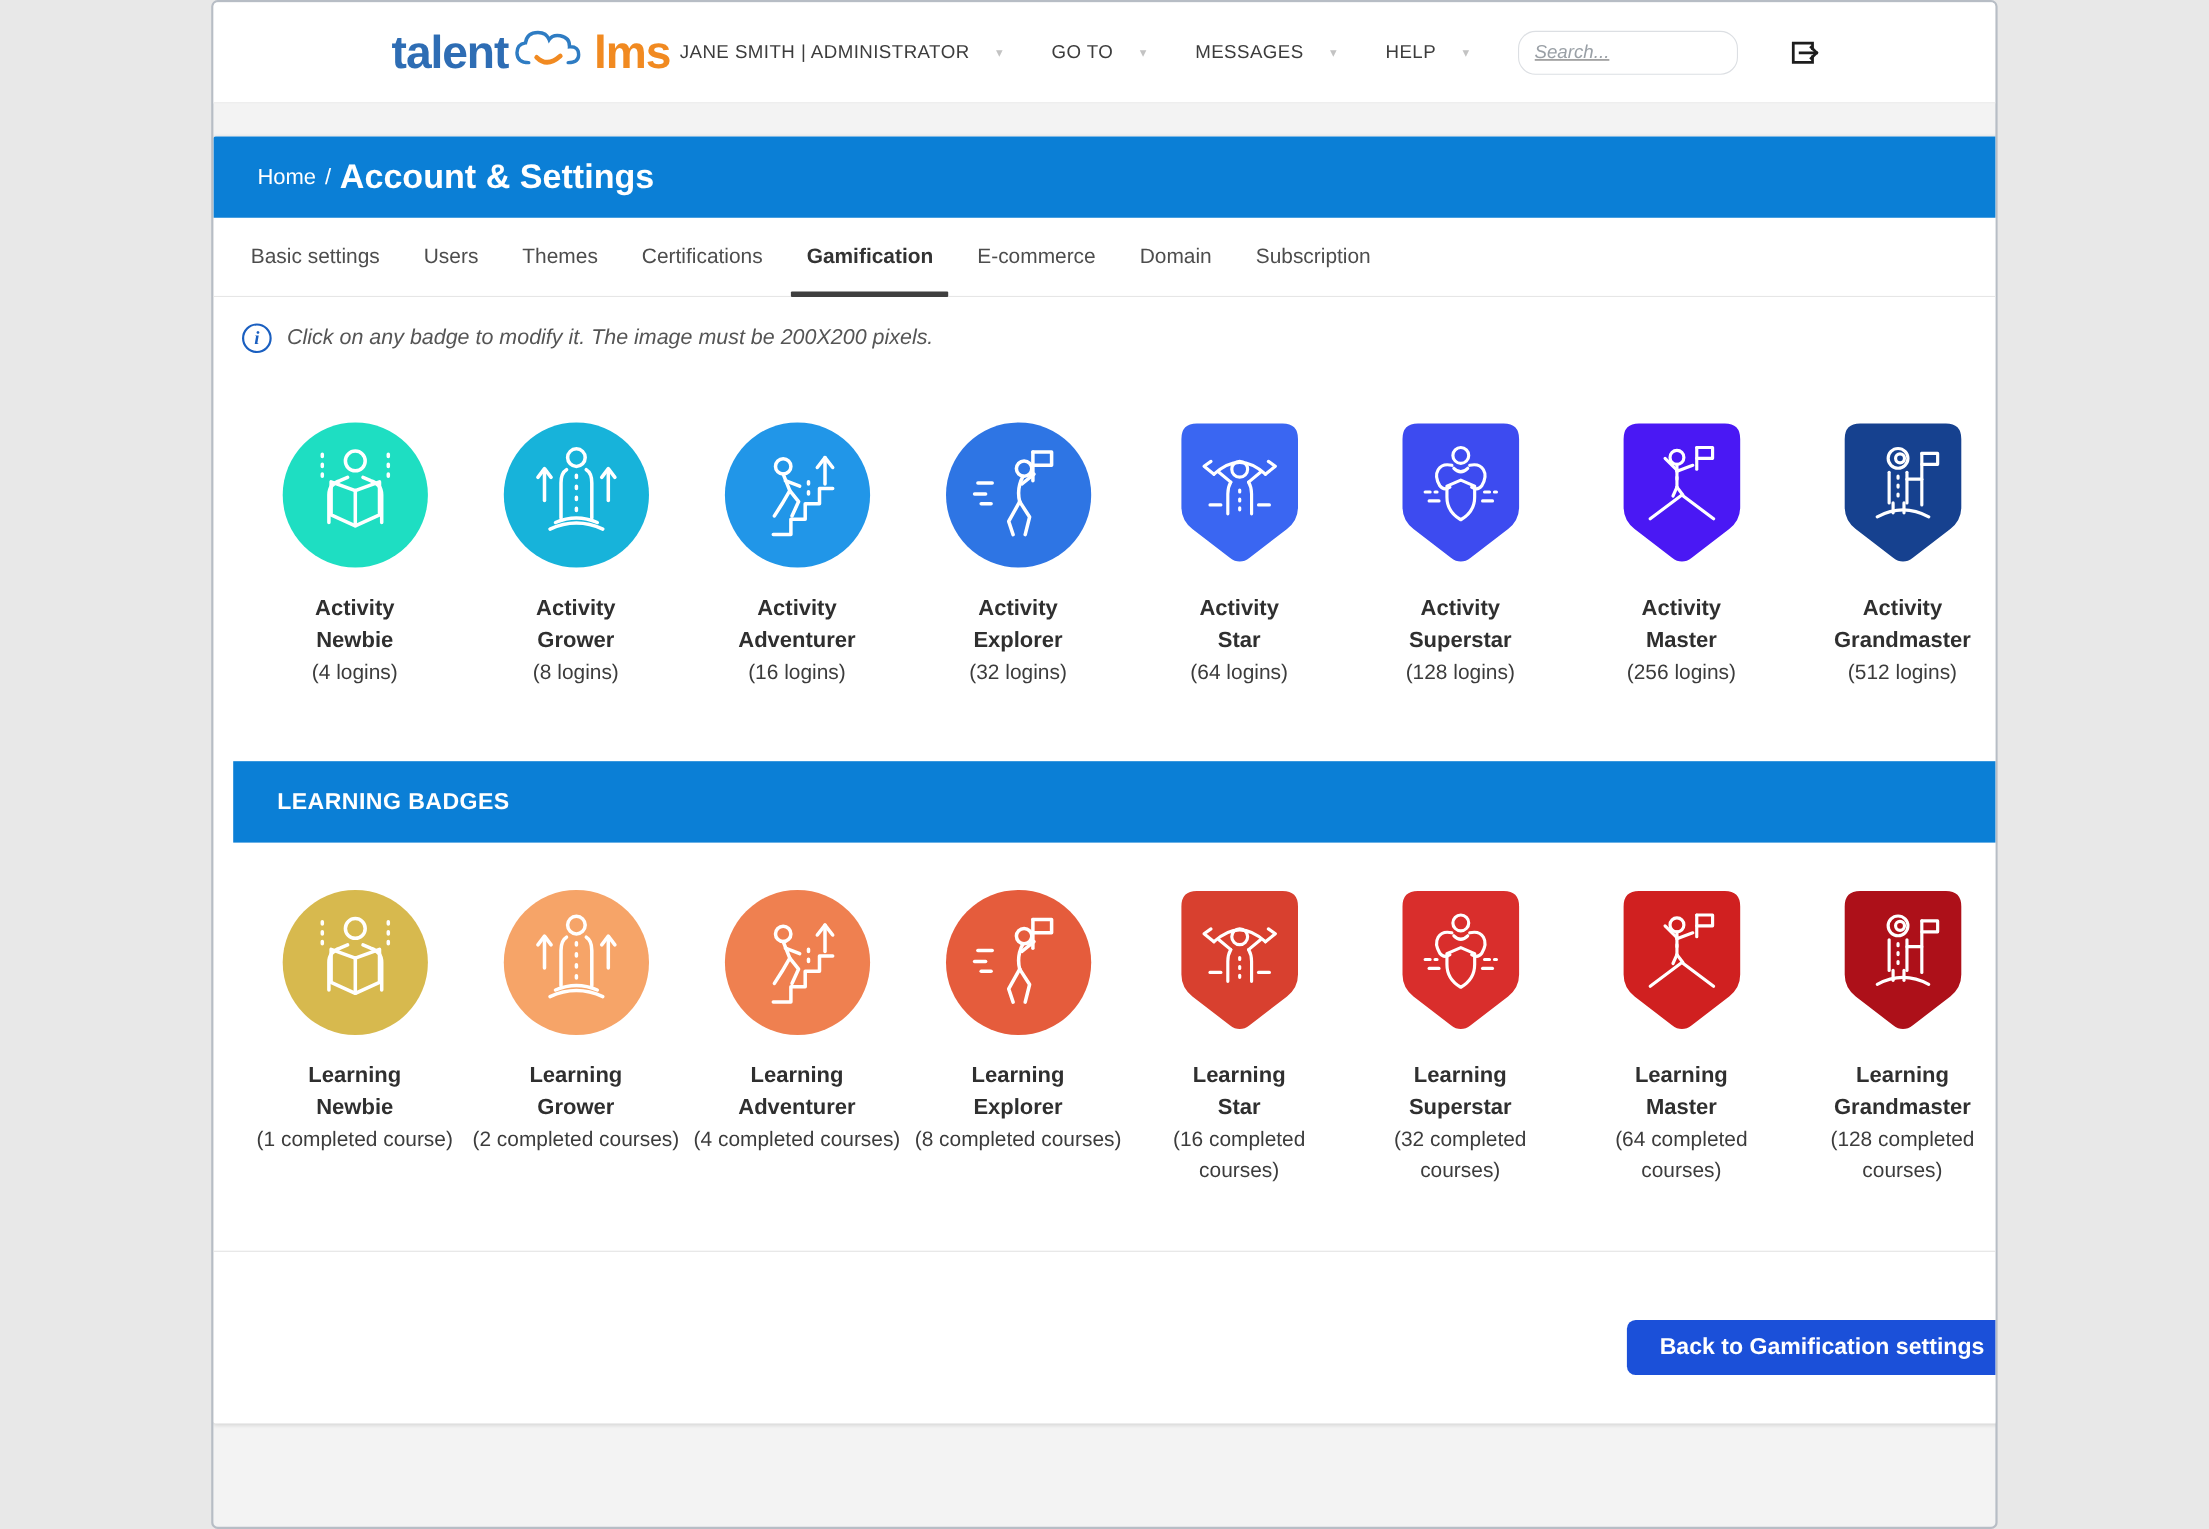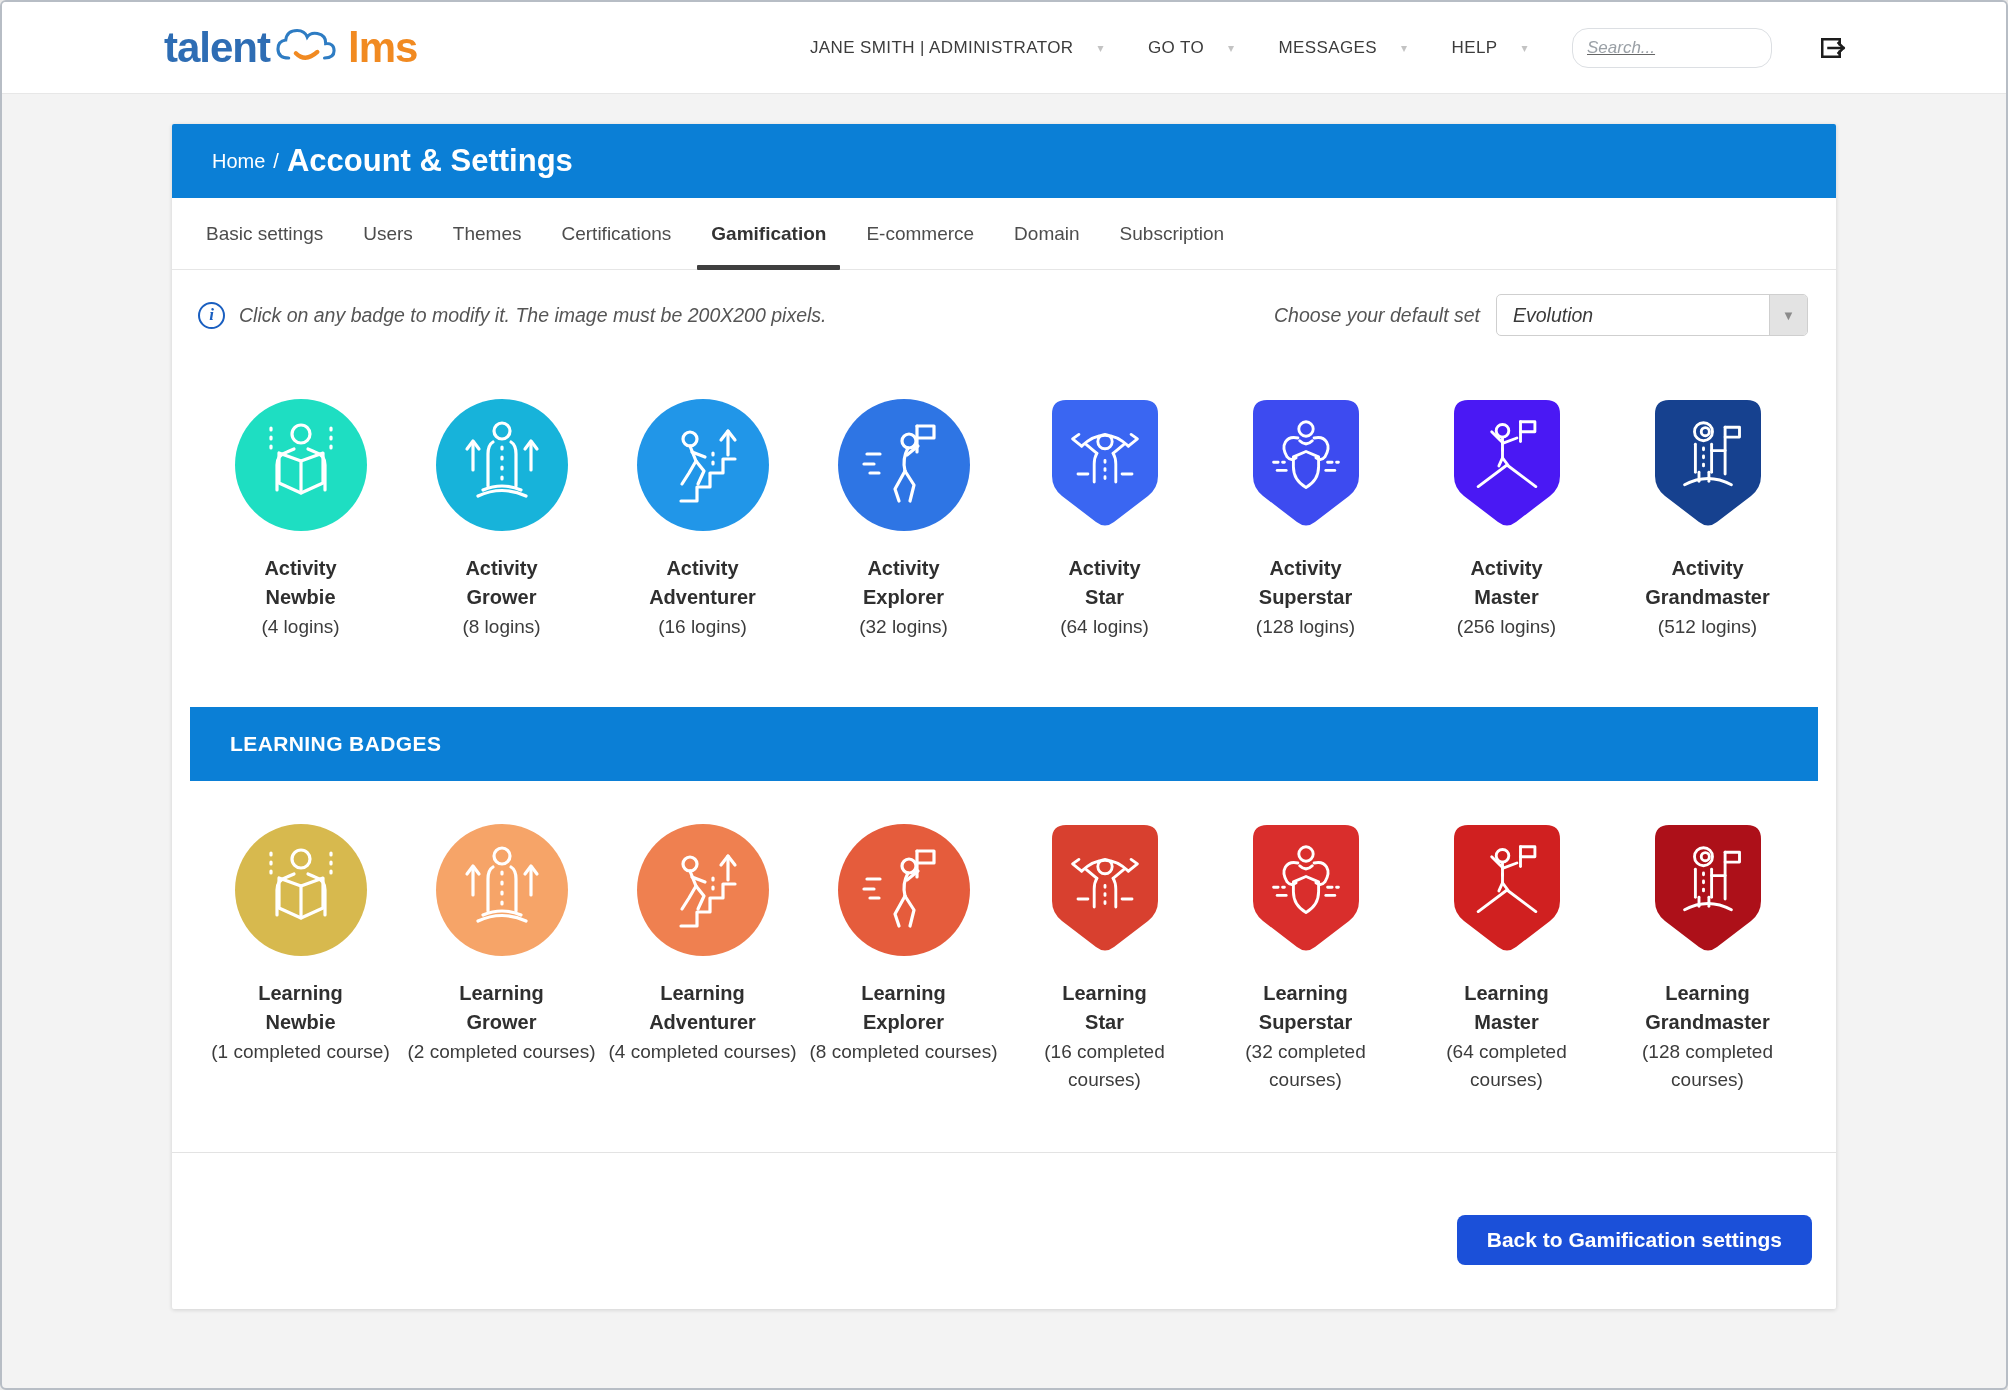--- a/index.html
+++ b/index.html
@@ -1,19 +1,19 @@
 <!DOCTYPE html>
 <html><head>
 <meta charset="utf-8">
 <style>
   * { box-sizing: border-box; margin: 0; padding: 0; }
   html,body { background:#e8e8e8; }
   body { font-family: "Liberation Sans", "DejaVu Sans", sans-serif; }
   .screen {
-    width: 2008px; height: 1390px; margin: 0 auto; position: relative;
+    width: 1624px; height: 1390px; margin: 0 auto; position: relative;
     background: #f3f3f3; border: 2px solid #b7bdc5; border-radius: 6px; overflow: hidden;
   }
   
   .topbar {
     height: 92px; background: #ffffff; border-bottom: 1px solid #e7e7e7;
     display: flex; align-items: center; justify-content: space-between;
     padding: 0 160px 0 162px;
   }
   .logo { display:flex; align-items:center; cursor:pointer; }
   .logo .t1 { font-size: 42px; font-weight: 700; color: #2e6db4; letter-spacing: -1px; }
@@ -254,27 +254,20 @@
       <div class="tab">E-commerce</div>
       <div class="tab">Domain</div>
       <div class="tab">Subscription</div>
     </div>
 
     <div class="info-row">
       <div class="info-left">
         <span class="info-icon">i</span>
         <span class="info-text">Click on any badge to modify it. The image must be 200X200 pixels.</span>
       </div>
-      <div class="info-right">
-        <span class="set-label">Choose your default set</span>
-        <div class="set-select">
-          <span class="set-value">Evolution</span>
-          <span class="set-arrow">▼</span>
-        </div>
-      </div>
     </div>
 
     <div class="badge-grid">
   <div class="badge">
     <div class="badge-art">
             <svg width="134" height="134" viewBox="0 0 134 134">
               <circle cx="67" cy="67" r="66" fill="#1edec2"></circle>
               <use href="#icon-reader" x="17" y="16" width="100" height="100"></use>
             </svg>
           </div>

